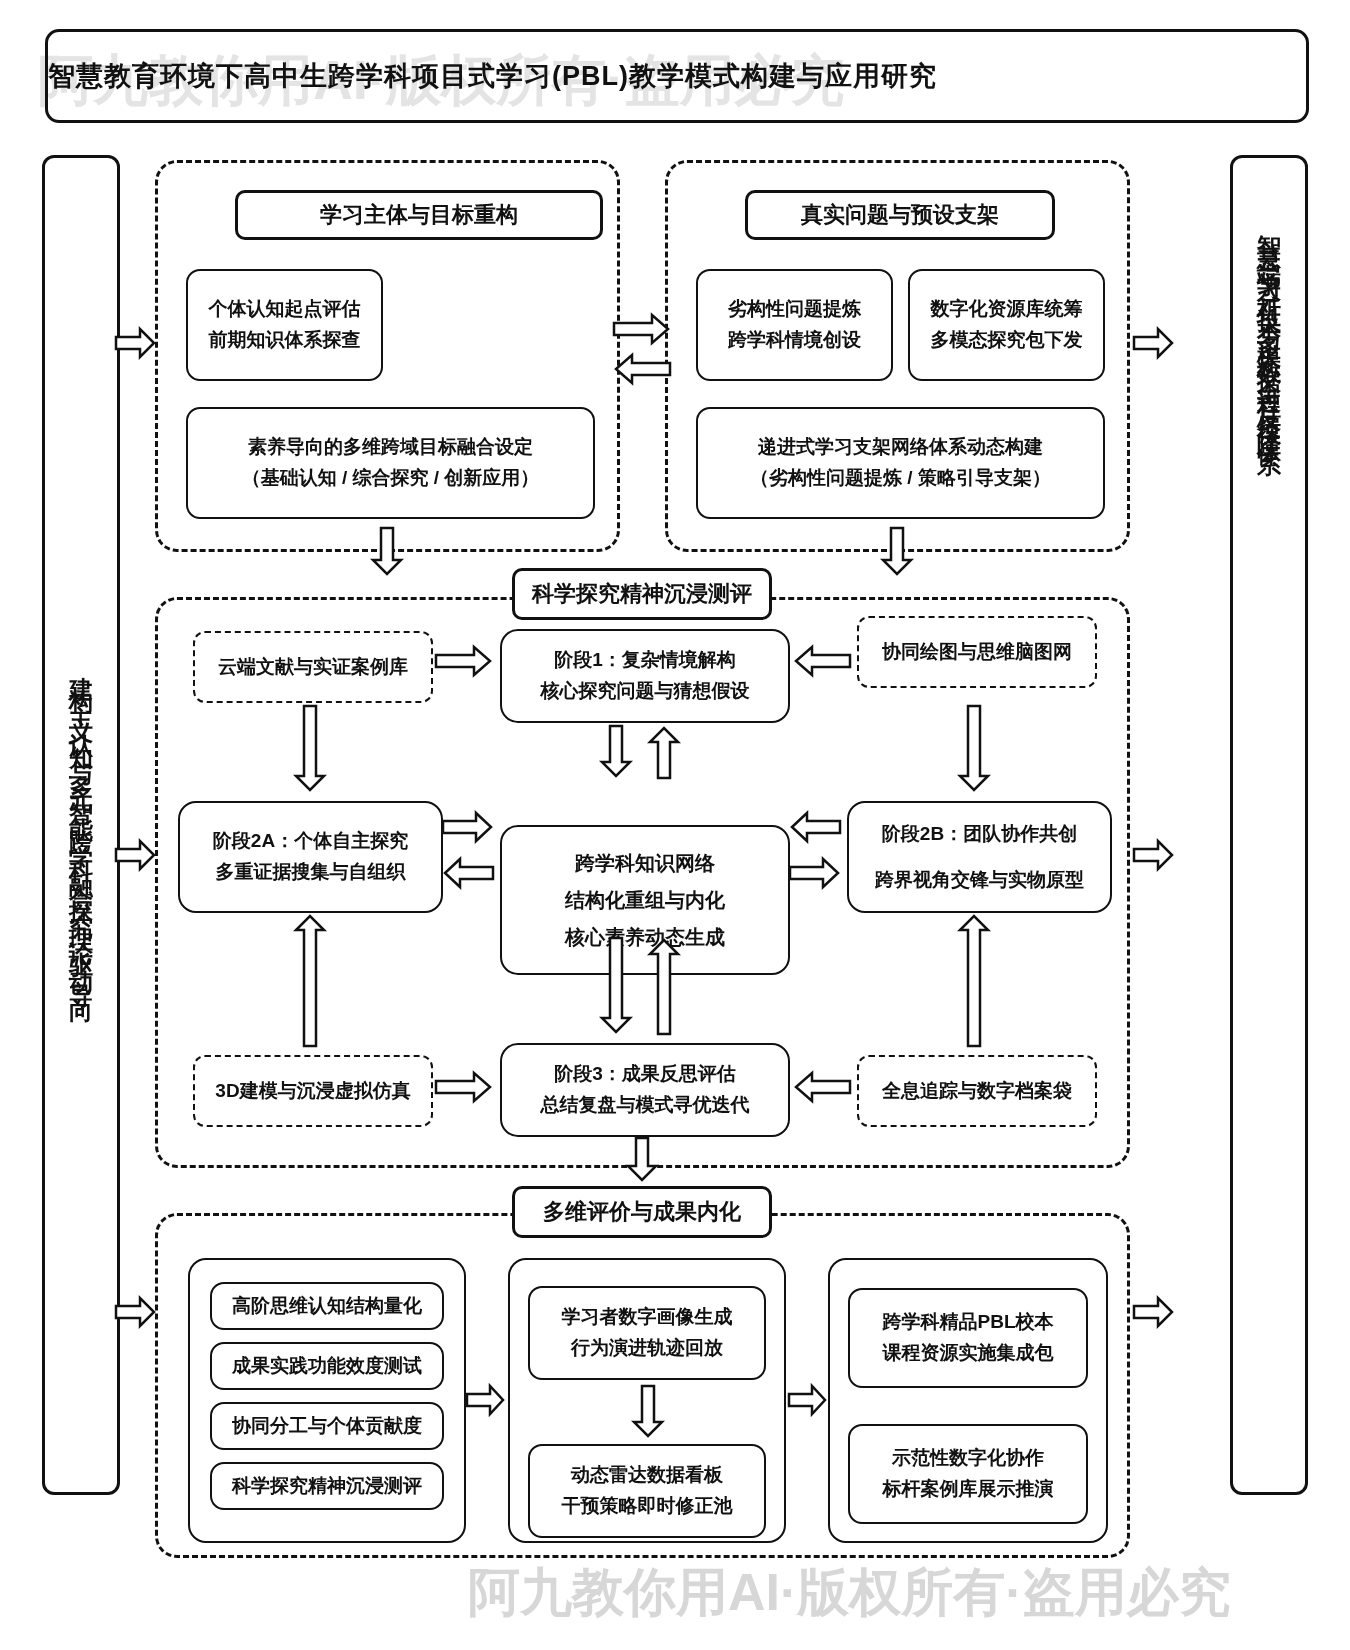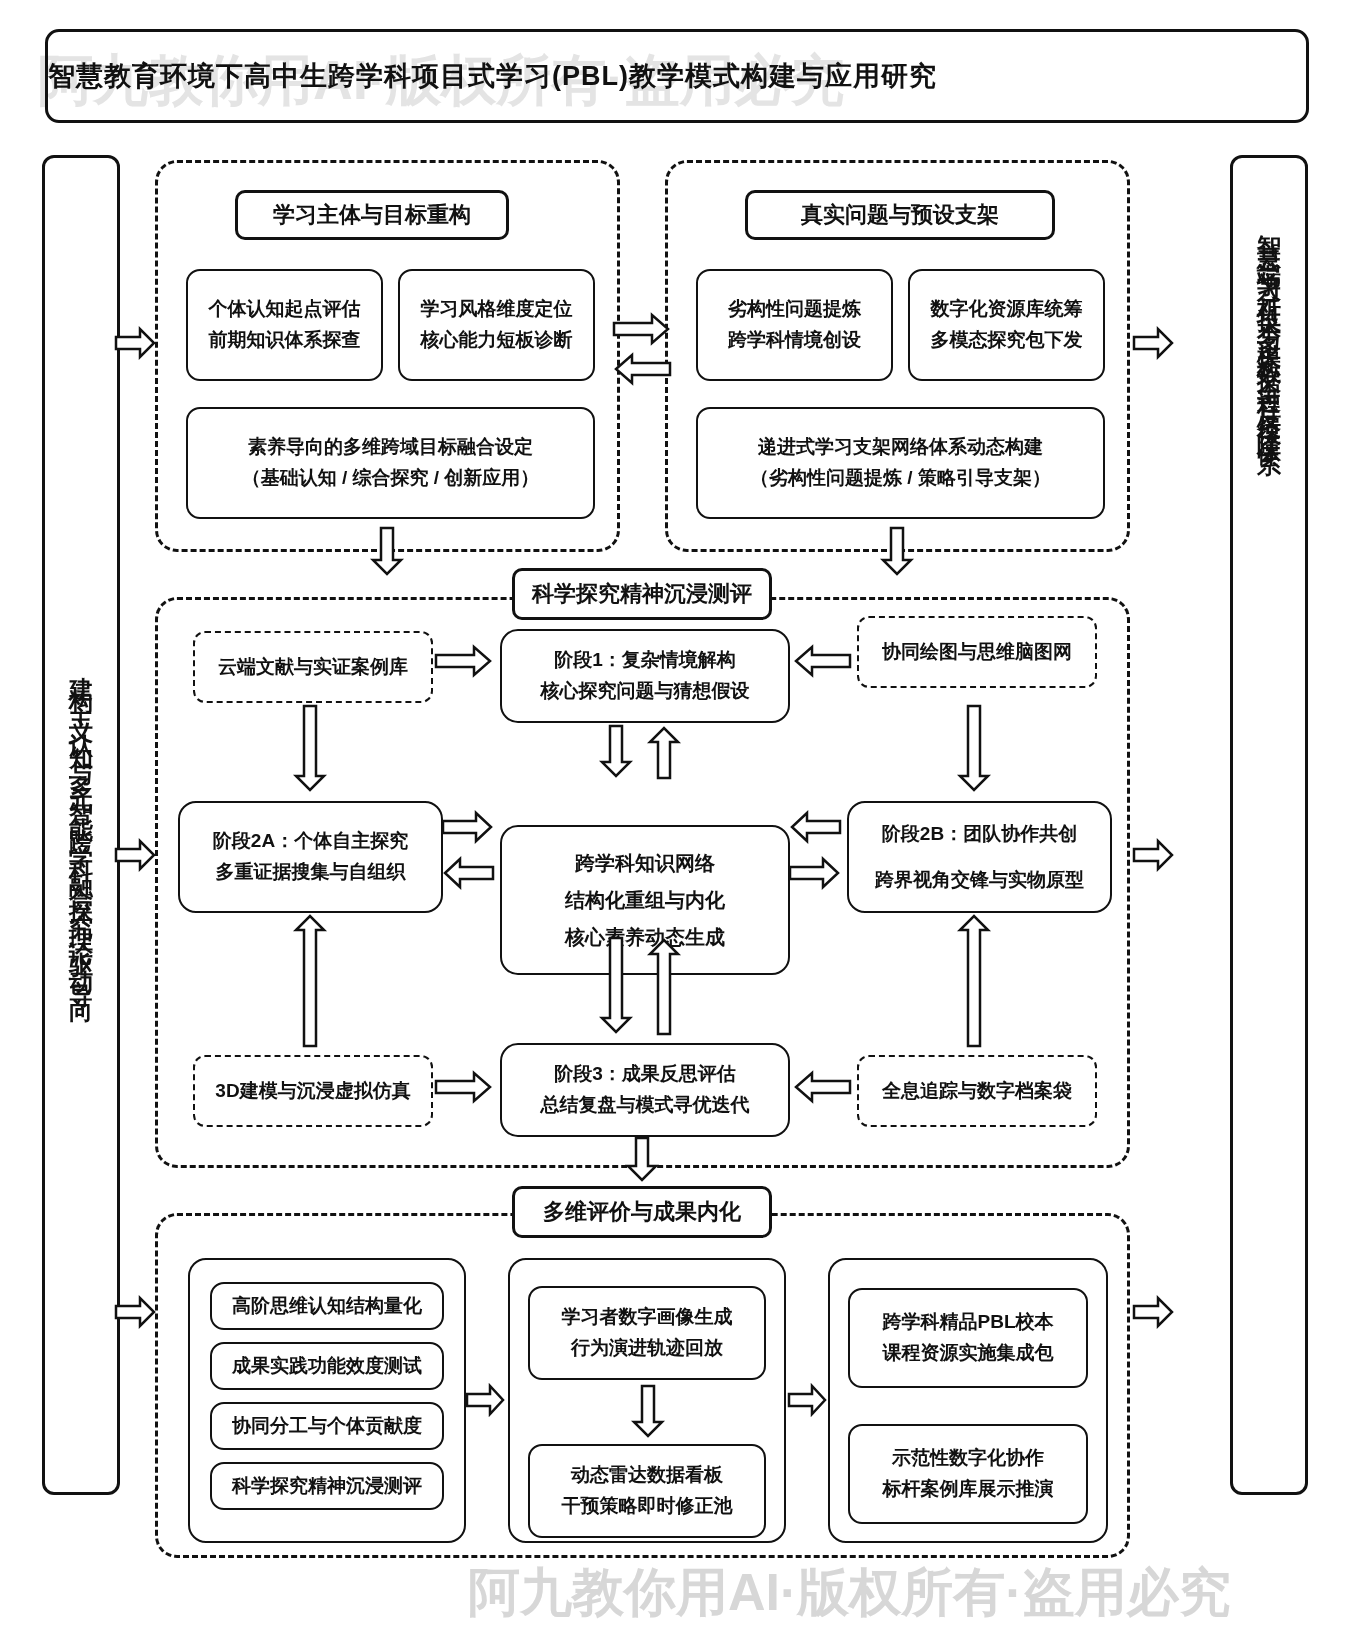--- a/index.html
+++ b/index.html
@@ -44,30 +44,26 @@
   </div>
 
   <div class="vbar vl" style="left:42px;">
     <span>建构主义认知与多元智能跨学科融合探究理论驱动导向</span>
   </div>
   <div class="vbar vr" style="left:1230px;">
     <span>智慧云端学习分析技术与多模态数据全过程反馈保障体系</span>
   </div>
 
   <div class="sect" style="left:155px;top:160px;width:465px;height:392px;">
-    <div class="hdr" style="left:77px;top:27px;width:274px;height:50px;">
+    <div class="hdr" style="left:77px;top:27px;width:368px;height:50px;">
       <span>学习主体与目标重构</span>
     </div>
     <div class="bx" style="left:28px;top:106px;width:197px;height:112px;">
       <div>个体认知起点评估</div>
       <div>前期知识体系探查</div>
-    </div>
-    <div class="bx" style="left:240px;top:106px;width:197px;height:112px;">
-      <div>学习风格维度定位</div>
-      <div>核心能力短板诊断</div>
     </div>
     <div class="bx" style="left:28px;top:244px;width:409px;height:112px;">
       <div>素养导向的多维跨域目标融合设定</div>
       <div>（基础认知 / 综合探究 / 创新应用）</div>
     </div>
   </div>
 
   <div class="sect" style="left:665px;top:160px;width:465px;height:392px;">
     <div class="hdr" style="left:77px;top:27px;width:310px;height:50px;">
       <span>真实问题与预设支架</span>

